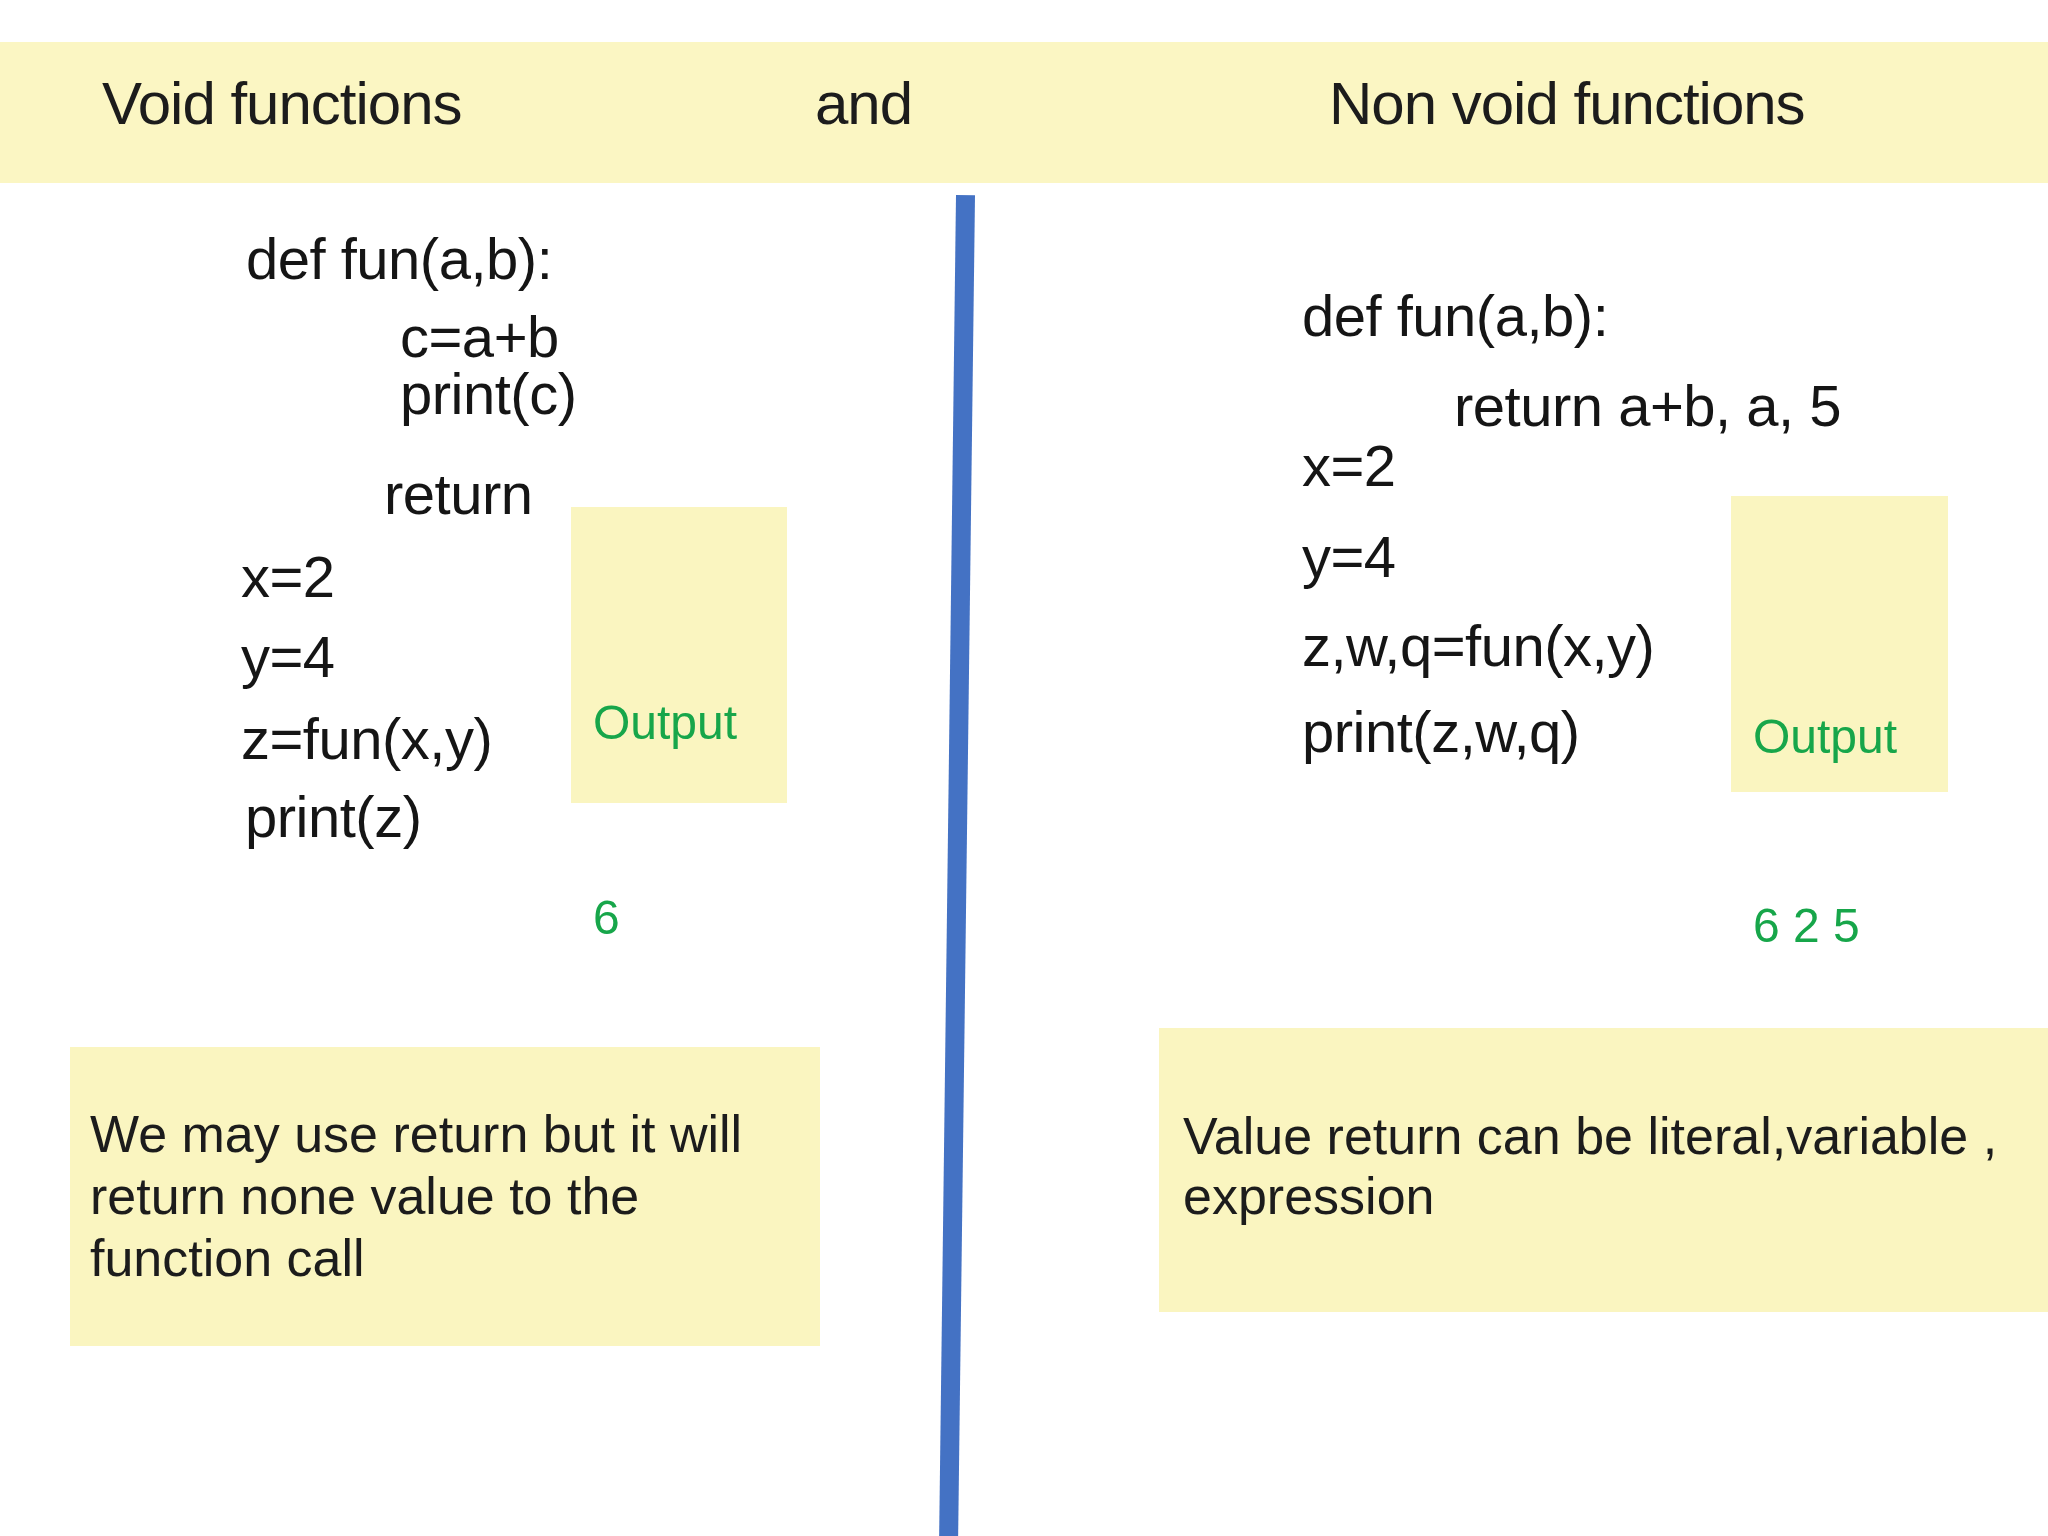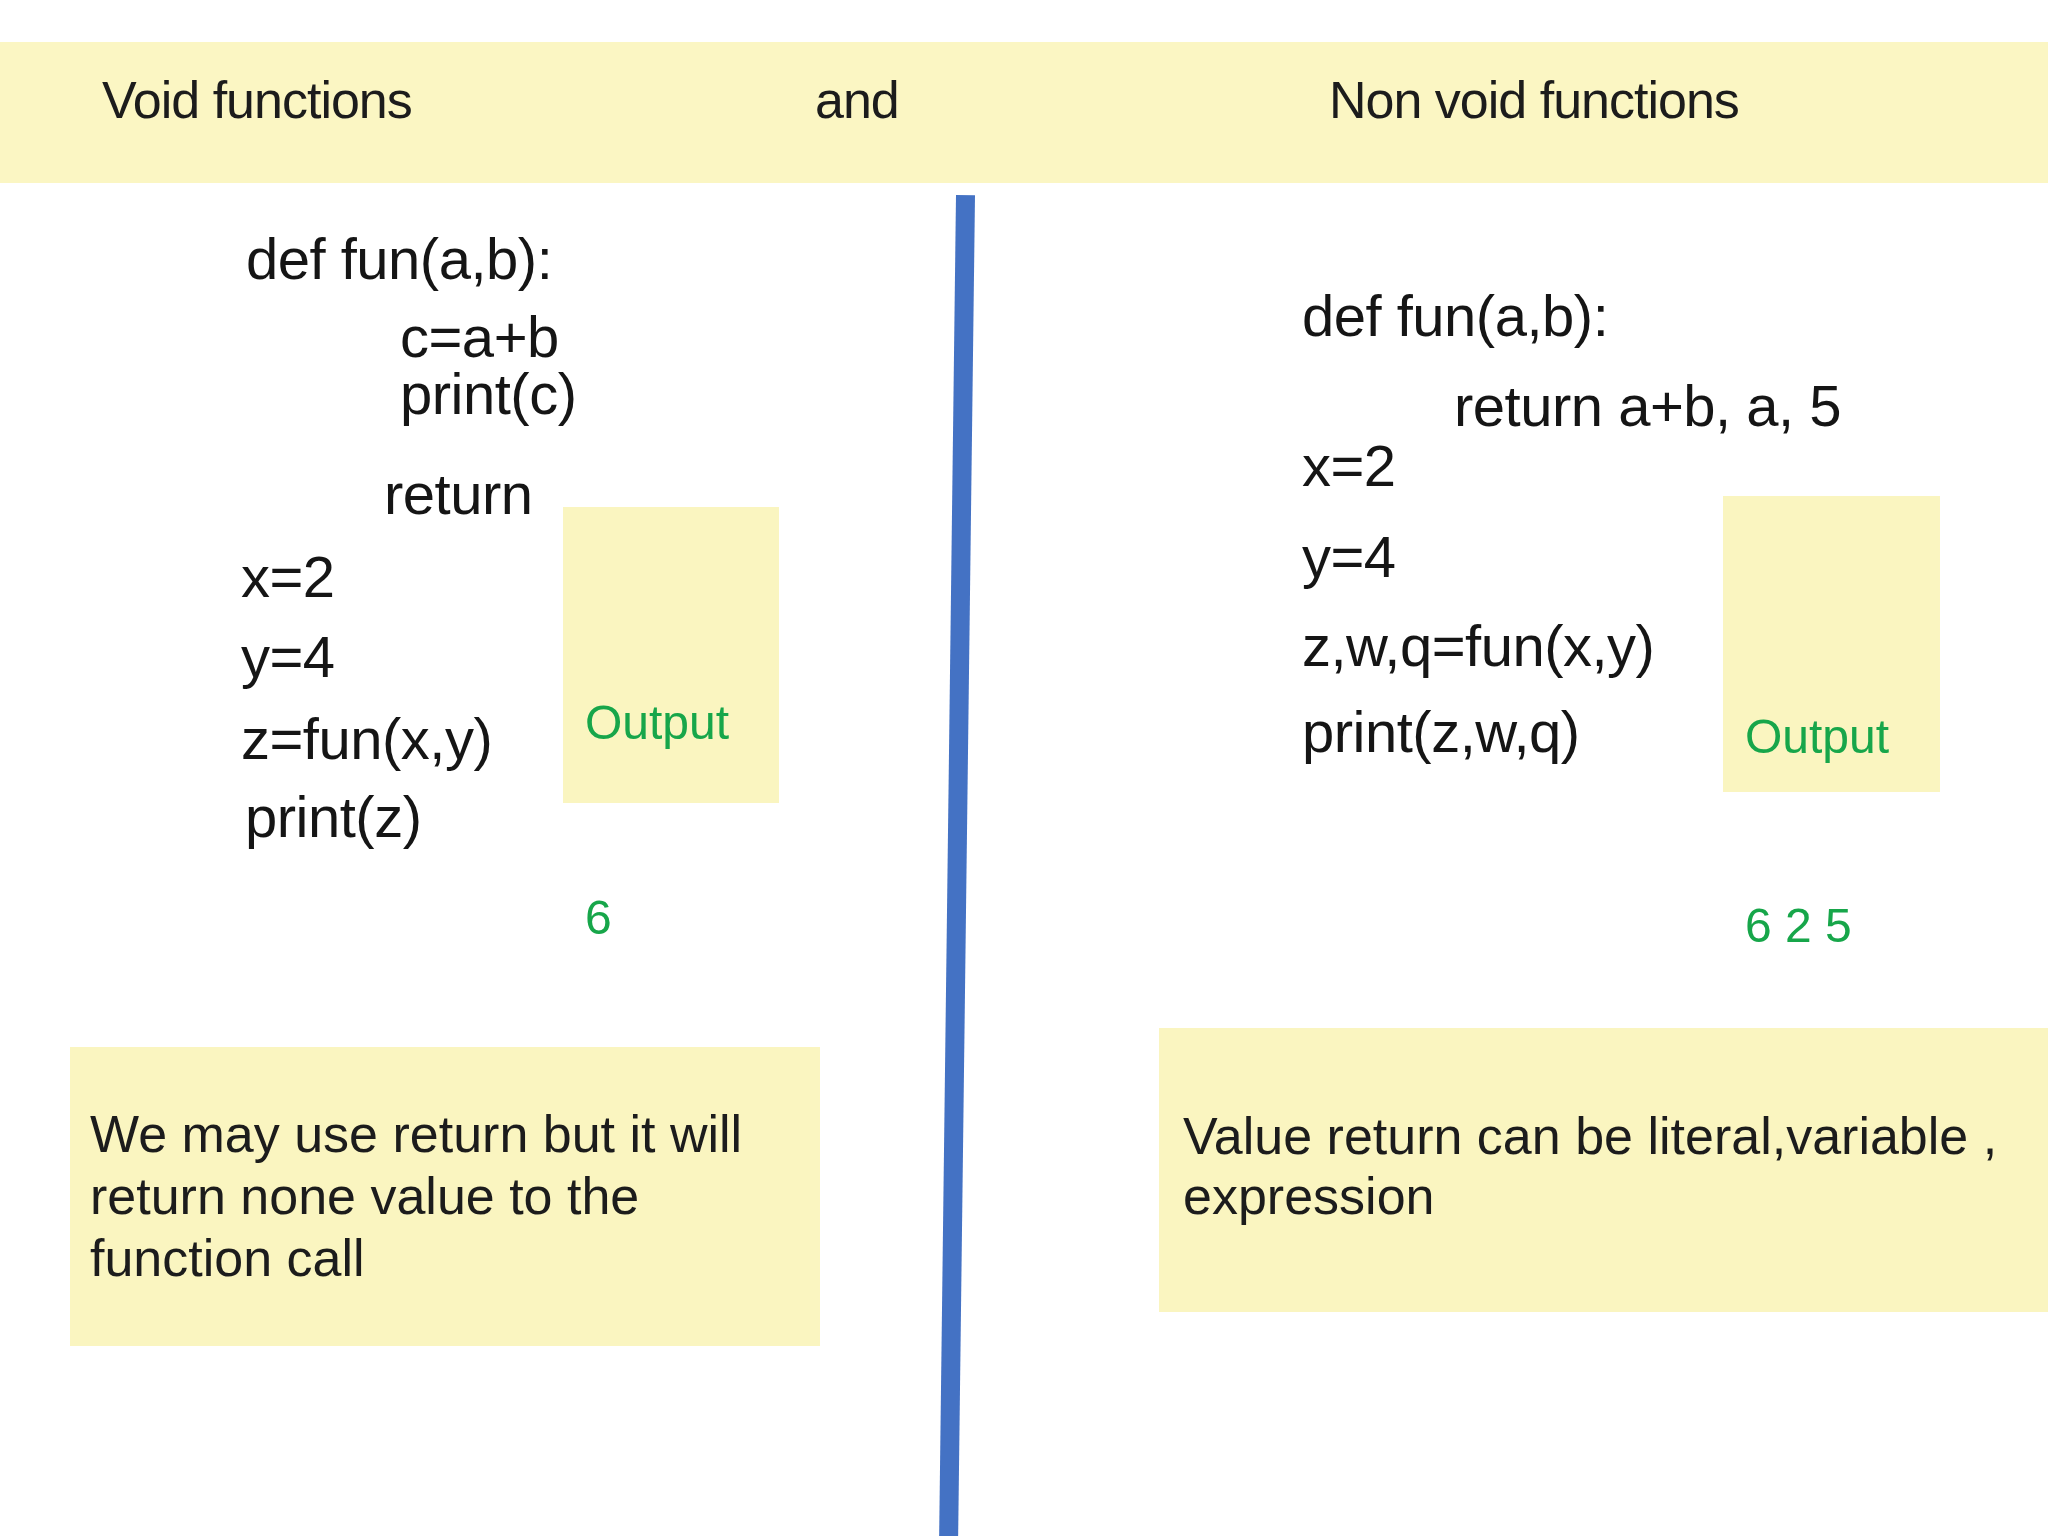--- a/index.html
+++ b/index.html
@@ -22,21 +22,21 @@
     position: absolute;
     left: 0;
     top: 42px;
     width: 2048px;
     height: 141px;
     background: var(--banner-yellow, #FBF6C3);
   }
   .title {
     position: absolute;
     top: 74px;
-    font-size: 52px;
+    font-size: 60px;
     line-height: 1;
     letter-spacing: -1px;
     color: #1c1c1c;
     white-space: pre;
     text-align: center;
   }
   .title-left   { left: 102px; }
   .title-middle { left: 815px; }
   .title-right  { left: 1305px; margin-left: 24px; }
 
@@ -79,20 +79,21 @@
   .r5 { left: 1302px; top: 703px; }
 
   
   .output-box {
     position: absolute;
     box-sizing: border-box;
     background: var(--box-yellow, #FAF5C0);
     color: var(--output-green, #17A64A);
     font-size: 48px;
     white-space: pre;
+    margin-left: 8px;
   }
   .output-left {
     left: 563px; top: 507px;
     width: 216px; height: 296px;
     padding: 53px 0 0 22px;
     line-height: 65px;
   }
   .output-right {
     left: 1723px; top: 496px;
     width: 217px; height: 296px;

